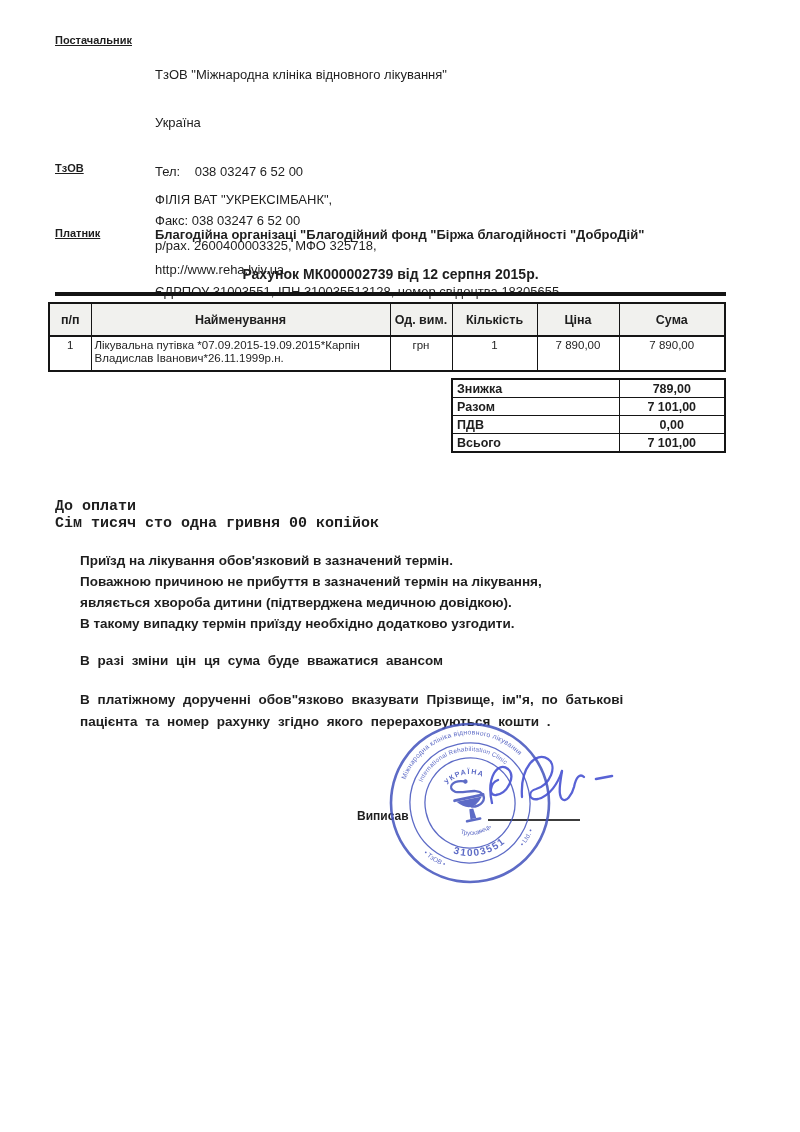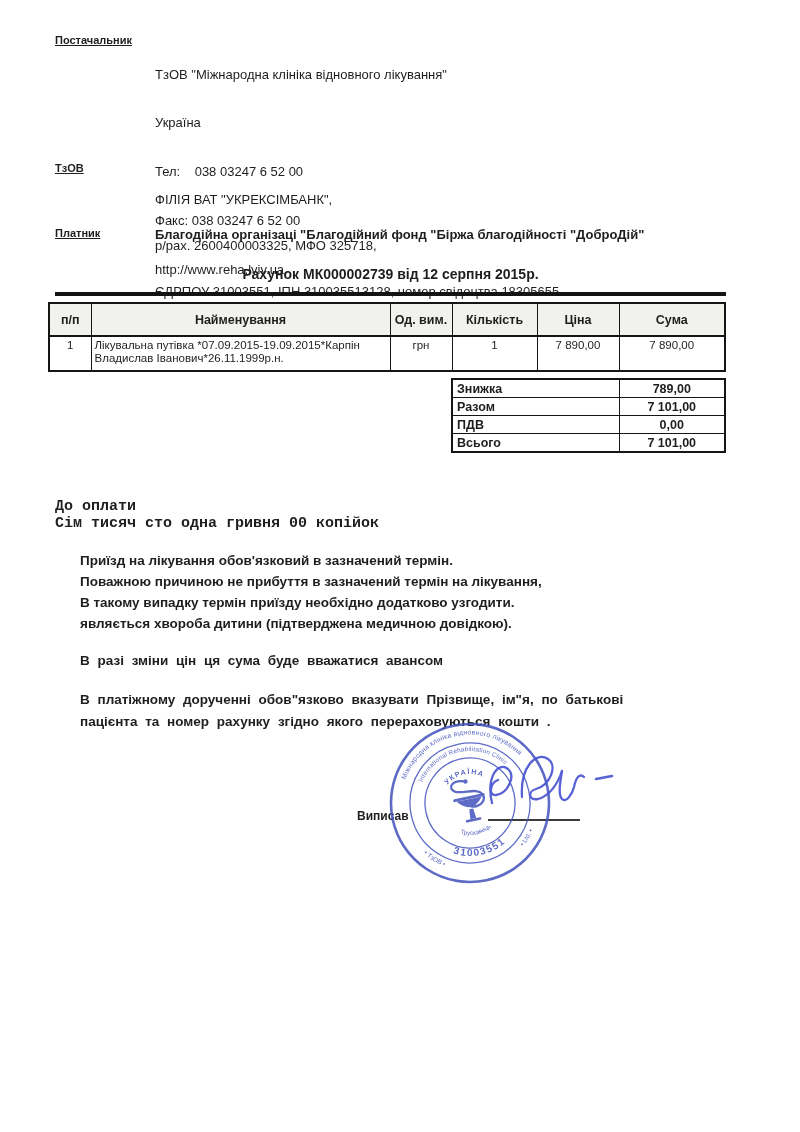--- a/index.html
+++ b/index.html
@@ -135,22 +135,22 @@
   </table>
 
   <div class="pay">
     <div>До оплати</div>
     <div>Сім тисяч сто одна гривня 00 копійок</div>
   </div>
 
   <div class="note" style="top:550px">
     <div>Приїзд на лікування обов'язковий в зазначений термін.</div>
     <div>Поважною причиною не прибуття в зазначений термін на лікування,</div>
+    <div>являється хвороба дитини (підтверджена медичною довідкою).</div>
     <div>В такому випадку термін приїзду необхідно додатково узгодити.</div>
-    <div>являється хвороба дитини (підтверджена медичною довідкою).</div>
   </div>
   <div class="note spread" style="top:650px">В разі зміни цін ця сума буде вважатися авансом</div>
   <div class="note spread" style="top:689px">
     <div>В платіжному дорученні обов"язково вказувати Прізвище, ім"я, по батькові</div>
     <div>пацієнта та номер рахунку згідно якого перераховуються кошти .</div>
   </div>
 
   <div class="issued">Виписав</div>
   <div class="sig-line"></div>
 

